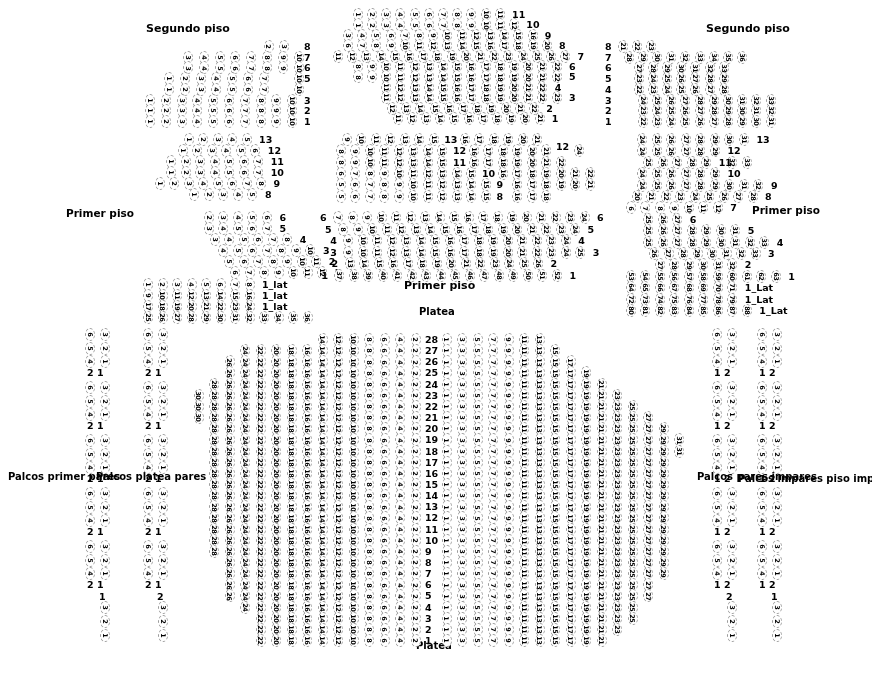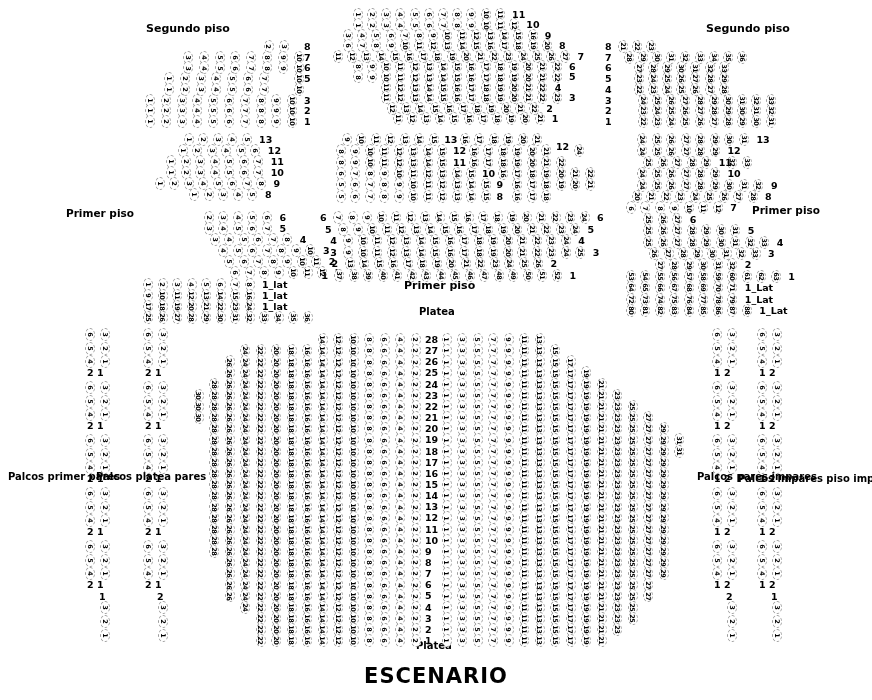--- a/index.html
+++ b/index.html
@@ -32,21 +32,20 @@
   <div class="title" id="t-seg-right">Segundo piso</div>
   <div class="title" id="t-pri-left">Primer piso</div>
   <div class="title" id="t-pri-right">Primer piso</div>
   <div class="title" id="t-pri-center">Primer piso</div>
   <div class="title" id="t-platea-top">Platea</div>
   <div class="title" id="t-platea-bottom">Platea</div>
   <div class="title" id="t-palco-l1">Palcos primer pares</div>
   <div class="title" id="t-palco-l2">Palcos platea pares</div>
   <div class="title" id="t-palco-r1">Palcos pares impares</div>
   <div class="title" id="t-palco-r2">Palcos impares piso imp</div>
-  <div class="title" id="t-escenario">ESCENARIO</div>
 <div class="seat" style="left: 263.5px; top: 40px;">
       <i>2</i>
     </div>
     <div class="seat" style="left: 279.3px; top: 40px;">
       <i>3</i>
     </div>
     <div class="rowlab" style="left: 304px; top: 42px;">8</div>
     <div class="seat" style="left: 182.92px; top: 50.7px;">
       <i>3</i>
     </div>

